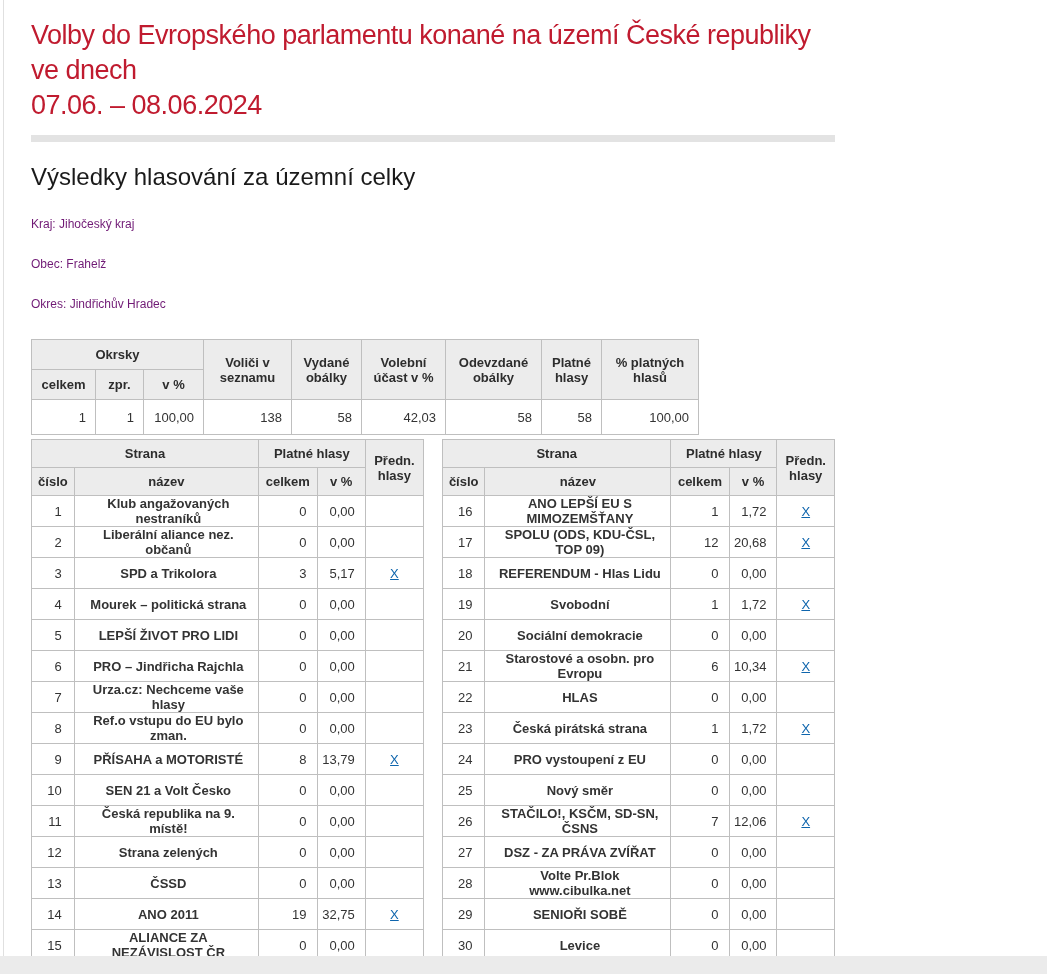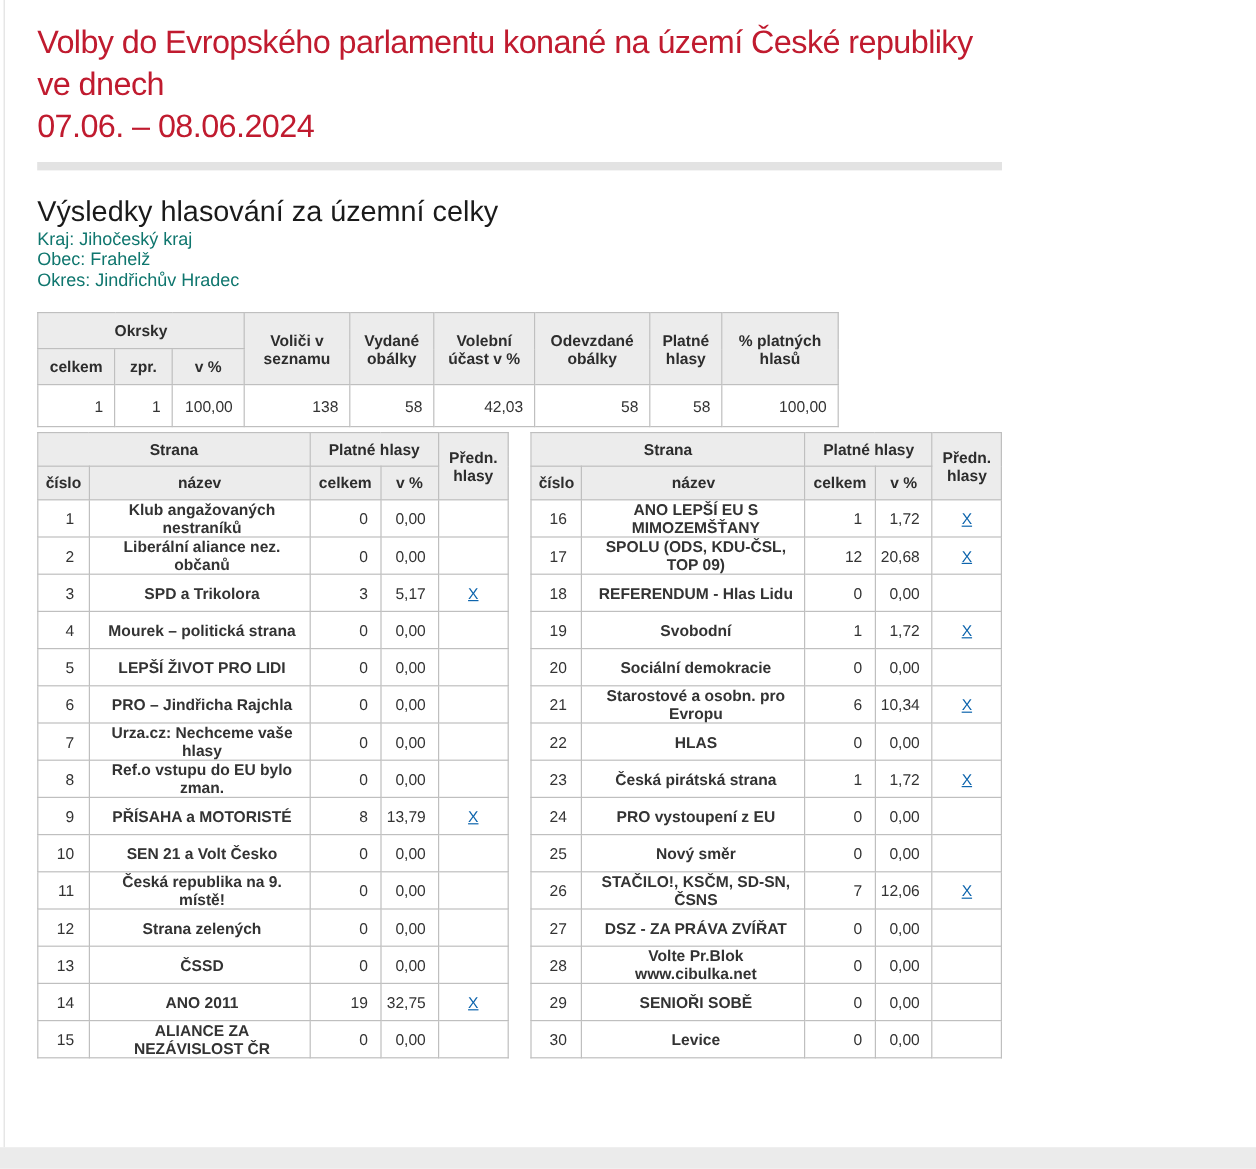--- a/index.html
+++ b/index.html
@@ -22,34 +22,34 @@
     font-weight:400;
     letter-spacing:-0.5px;
     color:var(--title-red,#c01b2f);
   }
   .title-line { display:block; }
 
   .divider { margin-top:12px; height:7px; width:100%; background:#e3e3e3; }
 
   h2.subtitle { margin-top:21px; font-size:24px; font-weight:400; color:#1a1a1a; }
 
-  .region { font-size:15px; color:#0f766e; }
+  .region { margin-top:26px; font-size:12px; color:#701a75; }
 
   table { border-collapse:collapse; border:1px solid #a8a8a8; table-layout:fixed; }
   th, td { border:1px solid var(--border,#bfbfbf); font-size:13px; vertical-align:middle; }
   th {
     background:var(--header-bg,#ececec);
     font-weight:bold;
     color:#2d2d2d;
     text-align:center;
     padding:6px 4px;
   }
   td { background:#ffffff; }
 
-  .summary-table { margin-top:18px; }
+  .summary-table { margin-top:28px; }
   .summary-table th { height:30px; }
   .summary-table td { height:35px; text-align:right; padding-right:9px; }
 
   .party-wrap { display:flex; gap:18px; margin-top:4px; }
   .party-table td { height:31px; }
   .party-table td.num  { text-align:right; padding-right:12px; }
   .party-table td.name { text-align:center;  padding-left:10px; padding-right:6px;font-weight:bold; }
   .party-table td.val  { text-align:right; padding-right:10px; }
   .party-table td.pref { text-align:center; }
   a.pref-link { color:var(--link-blue,#0e65ad); text-decoration:underline; cursor:pointer; }

